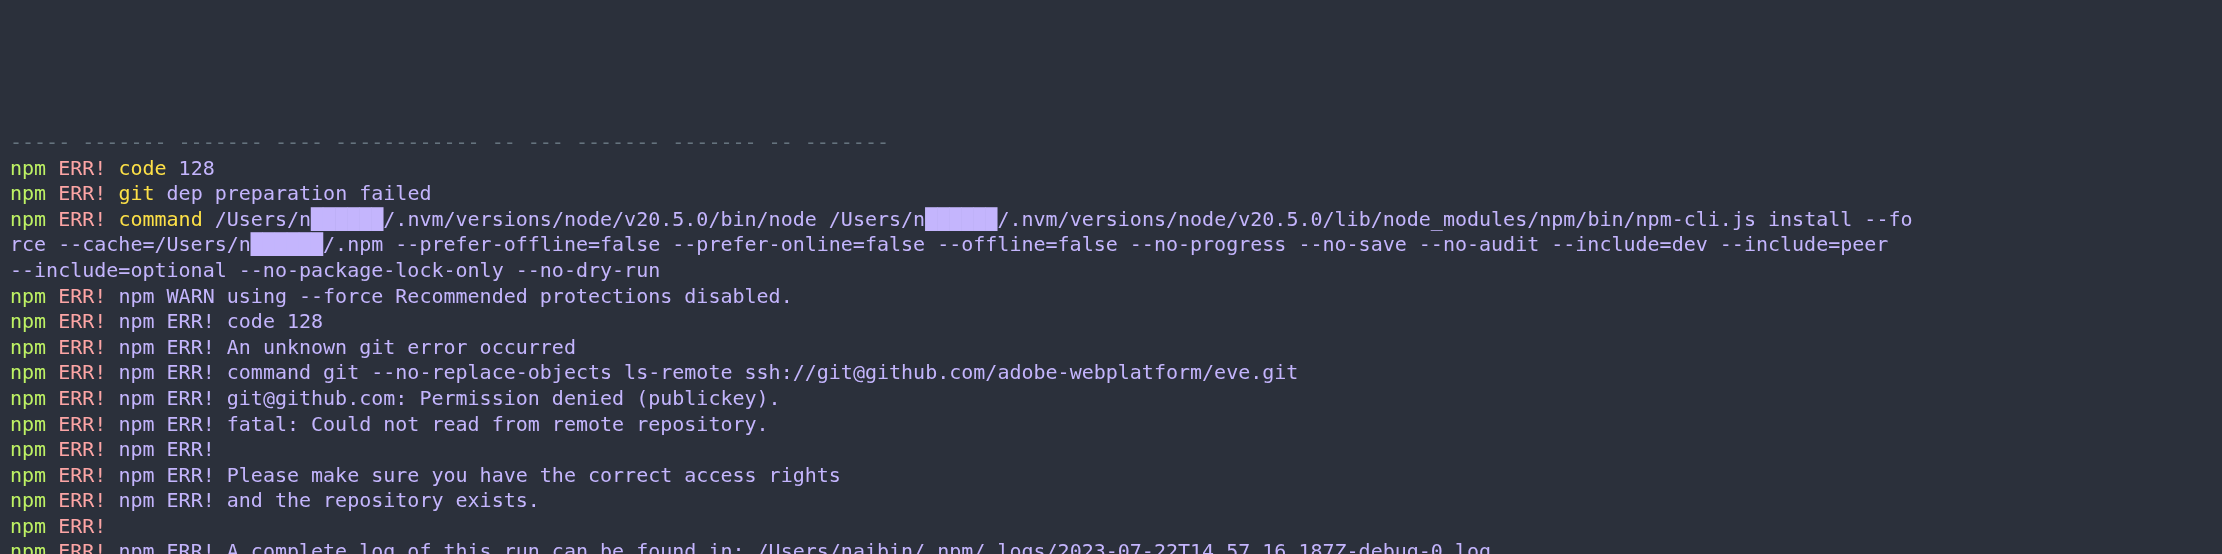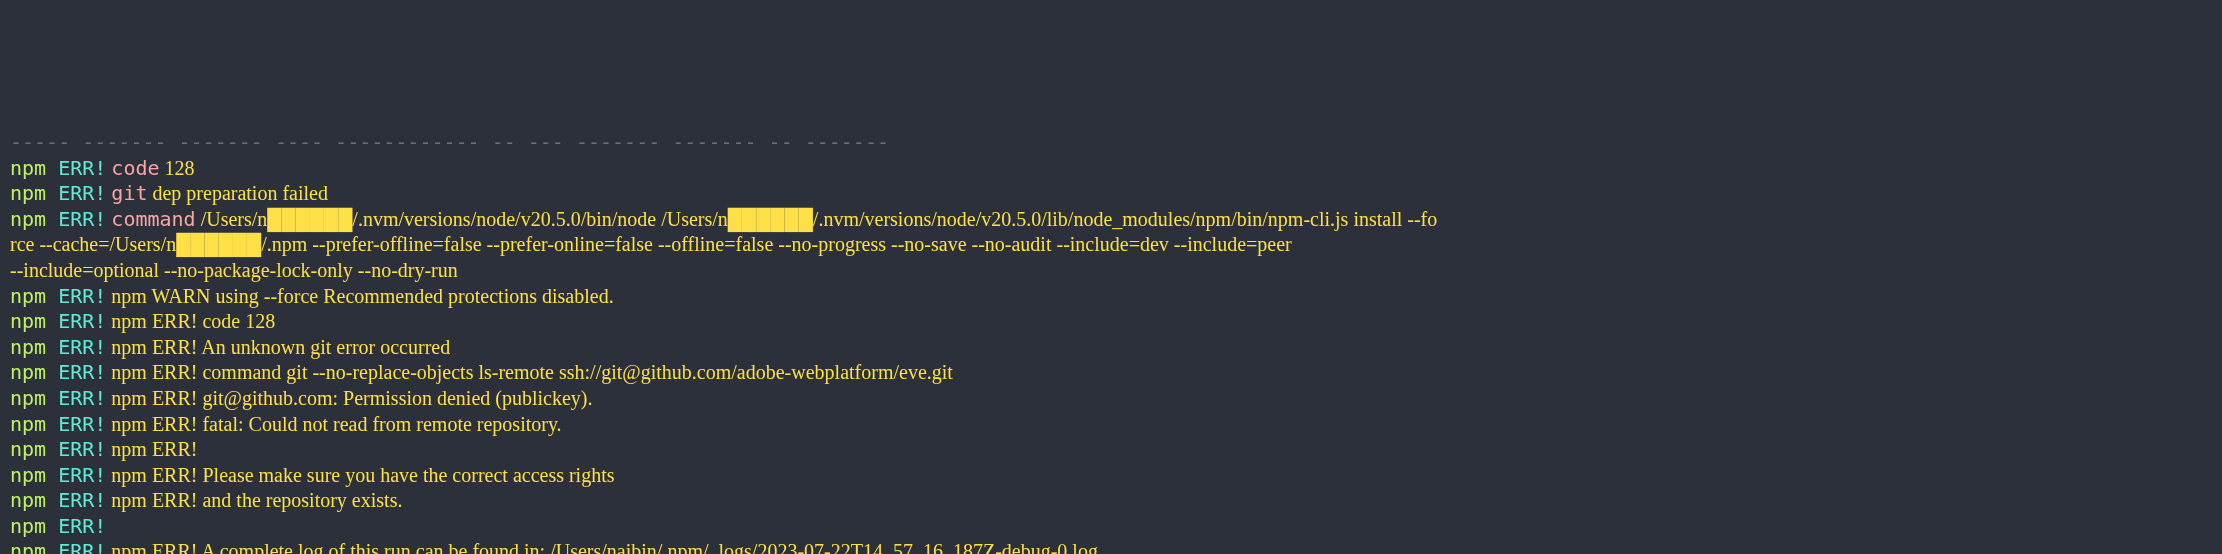--- a/index.html
+++ b/index.html
@@ -14,23 +14,23 @@
     overflow-x: auto;
     width: 2222px;
   }
   .terminal {
     padding: 2px 10px 6px 10px;
   }
   .line {
     display: block;
   }
   .npm   { color: #bef264; }
-  .err   { color: #5eead4; }
-  .cmd   { color: #fca5a5; }
-  .txt   { color: #fde047; font-family: Liberation Serif, serif; }
+  .err   { color: #fca5a5; }
+  .cmd   { color: #fde047; }
+  .txt   { color: #c4b5fd; }
   .faded { color: #65737e; }
 </style>
 </head>
 <body>
 
 
 
 <div class="terminal" id="terminal"><span class="line"><span class="faded">----- ------- ------- ---- ------------ -- --- ------- ------- -- -------</span></span><span class="line"><span class="npm">npm </span><span class="err">ERR!</span><span class="txt"> </span><span class="cmd">code</span><span class="txt"> 128</span></span><span class="line"><span class="npm">npm </span><span class="err">ERR!</span><span class="txt"> </span><span class="cmd">git</span><span class="txt"> dep preparation failed</span></span><span class="line"><span class="npm">npm </span><span class="err">ERR!</span><span class="txt"> </span><span class="cmd">command</span><span class="txt"> /Users/n██████/.nvm/versions/node/v20.5.0/bin/node /Users/n██████/.nvm/versions/node/v20.5.0/lib/node_modules/npm/bin/npm-cli.js install --fo</span></span><span class="line"><span class="txt">rce --cache=/Users/n██████/.npm --prefer-offline=false --prefer-online=false --offline=false --no-progress --no-save --no-audit --include=dev --include=peer </span></span><span class="line"><span class="txt">--include=optional --no-package-lock-only --no-dry-run</span></span><span class="line"><span class="npm">npm </span><span class="err">ERR!</span><span class="txt"> npm WARN using --force Recommended protections disabled.</span></span><span class="line"><span class="npm">npm </span><span class="err">ERR!</span><span class="txt"> npm ERR! code 128</span></span><span class="line"><span class="npm">npm </span><span class="err">ERR!</span><span class="txt"> npm ERR! An unknown git error occurred</span></span><span class="line"><span class="npm">npm </span><span class="err">ERR!</span><span class="txt"> npm ERR! command git --no-replace-objects ls-remote ssh://git@github.com/adobe-webplatform/eve.git</span></span><span class="line"><span class="npm">npm </span><span class="err">ERR!</span><span class="txt"> npm ERR! git@github.com: Permission denied (publickey).</span></span><span class="line"><span class="npm">npm </span><span class="err">ERR!</span><span class="txt"> npm ERR! fatal: Could not read from remote repository.</span></span><span class="line"><span class="npm">npm </span><span class="err">ERR!</span><span class="txt"> npm ERR!</span></span><span class="line"><span class="npm">npm </span><span class="err">ERR!</span><span class="txt"> npm ERR! Please make sure you have the correct access rights</span></span><span class="line"><span class="npm">npm </span><span class="err">ERR!</span><span class="txt"> npm ERR! and the repository exists.</span></span><span class="line"><span class="npm">npm </span><span class="err">ERR!</span></span><span class="line"><span class="npm">npm </span><span class="err">ERR!</span><span class="txt"> npm ERR! A complete log of this run can be found in: /Users/naibin/.npm/_logs/2023-07-22T14_57_16_187Z-debug-0.log</span></span></div>
 
 

